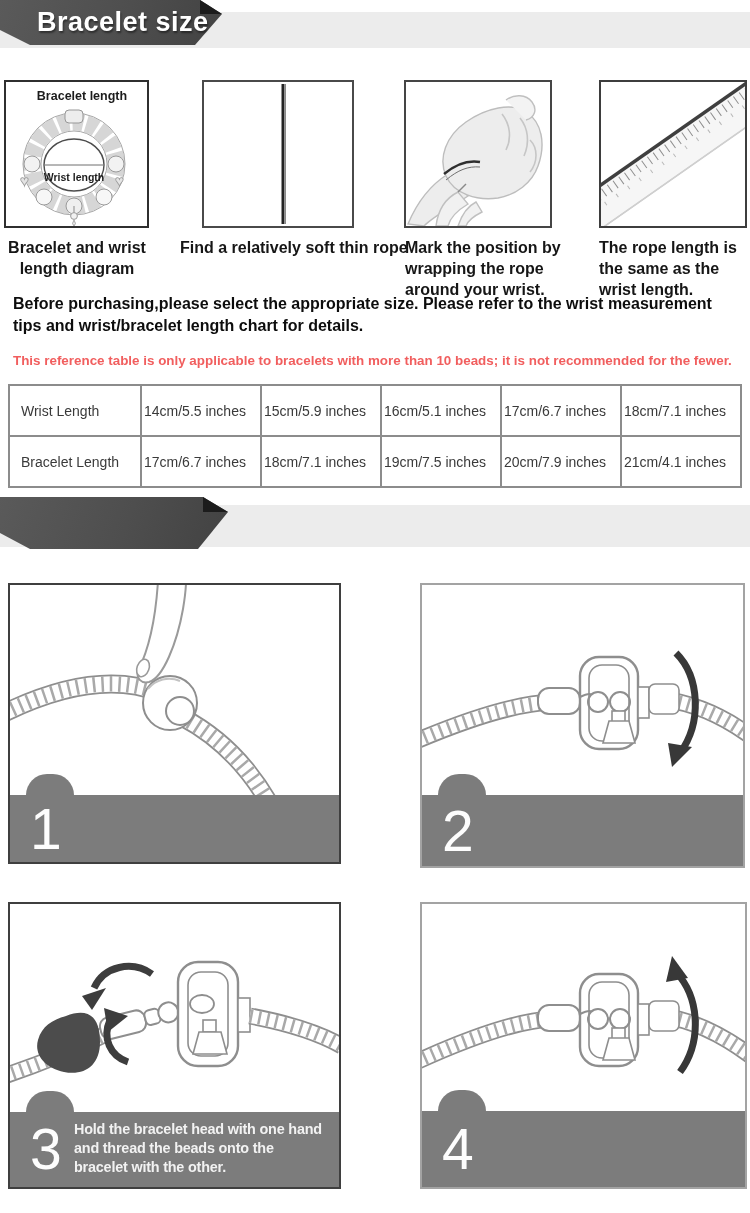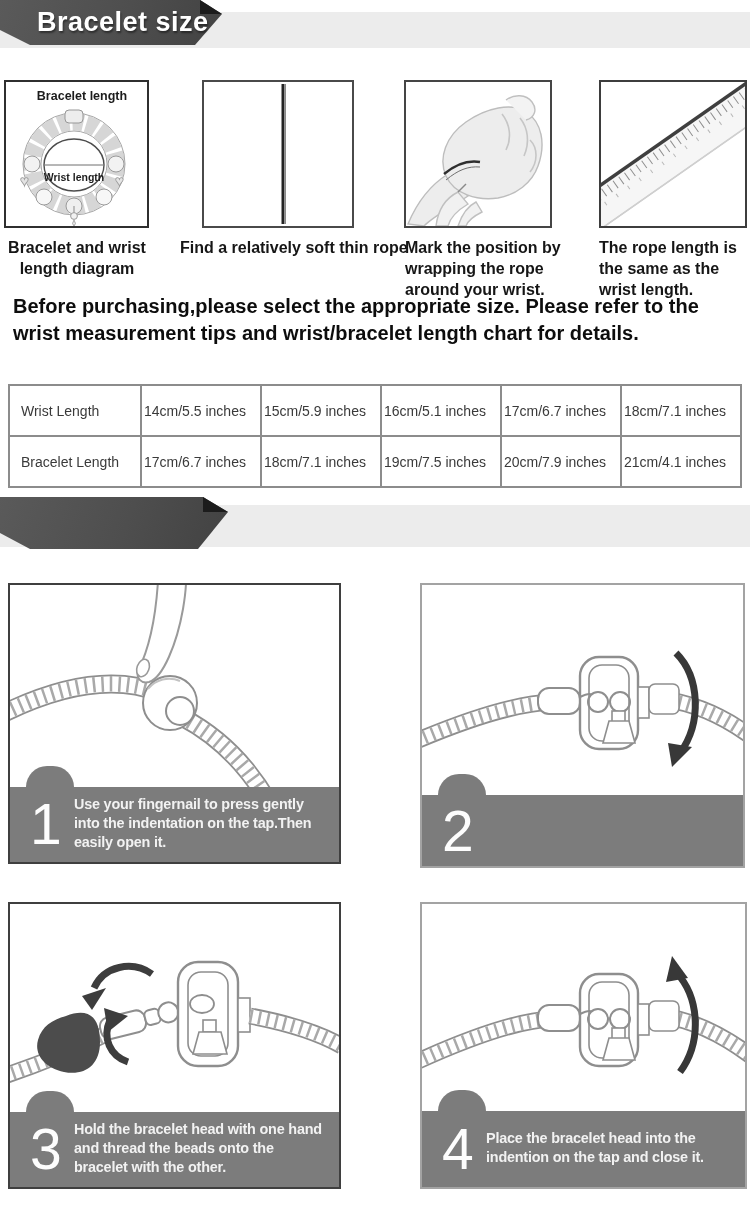--- a/index.html
+++ b/index.html
@@ -45,21 +45,21 @@
   #tp4{left:599px;width:148px;border:2px solid #3d3d3d;}
   .tpanel svg{display:block;width:100%;height:100%;}
 
   .tcap{position:absolute;top:237px;font-size:16px;font-weight:bold;color:var(--ink);line-height:1.32;}
   #tc1{left:4px;width:146px;text-align:center;}
   #tc2{left:180px;width:196px;text-align:left;white-space:nowrap;}
   #tc3{left:405px;width:164px;}
   #tc4{left:599px;width:155px;}
 
   
-  #note-bold{position:absolute;top:293px;left:13px;width:726px;font-size:20px;font-weight:bold;color:#0d0d0d;line-height:1.35;}
+  #note-bold{position:absolute;top:293px;left:13px;width:726px;font-size:16px;font-weight:bold;color:#0d0d0d;line-height:1.35;}
   #note-warning{position:absolute;top:353px;left:13px;width:730px;font-size:13.4px;font-weight:bold;color:var(--accent-red);white-space:nowrap;}
 
   
   #size-table{position:absolute;top:384px;left:8px;width:734px;border-collapse:collapse;table-layout:fixed;}
   #size-table td{border:2px solid var(--table-border);height:49px;font-size:14px;color:#3a3a3a;padding:0 2px;background:#fff;}
   #size-table td.rowhead{text-align:left;padding-left:11px;width:117px;}
 
   
   .step-panel{position:absolute;background:#fff;box-sizing:border-box;}
   #sp1{left:8px;top:583px;width:333px;height:281px;border:2px solid #3f3f3f;}
@@ -147,20 +147,21 @@
       </g>
     </svg>
   </div>
 
   <div class="tcap" id="tc1">Bracelet and wrist length diagram</div>
   <div class="tcap" id="tc2">Find a relatively soft thin rope</div>
   <div class="tcap" id="tc3">Mark the position by wrapping the rope around your wrist.</div>
   <div class="tcap" id="tc4">The rope length is the same as the wrist length.</div>
 
   <div id="note-bold">Before purchasing,please select the appropriate size. Please refer to the wrist measurement tips and wrist/bracelet length chart for details.</div>
+  <div id="note-warning">This reference table is only applicable to bracelets with more than 10 beads; it is not recommended for the fewer.</div>
 
   <table id="size-table">
     <tbody>
       <tr>
         <td class="rowhead">Wrist Length</td>
         <td>14cm/5.5 inches</td>
         <td>15cm/5.9 inches</td>
         <td>16cm/5.1 inches</td>
         <td>17cm/6.7 inches</td>
         <td>18cm/7.1 inches</td>
@@ -194,21 +195,20 @@
       <path d="M 172 132 C 210 152 238 182 258 216" fill="none" stroke="#a9a9a9" stroke-width="15.5" stroke-dasharray="2.5 6"></path>
       <circle cx="160" cy="118" r="27" fill="#ffffff" stroke="#8e8e8e" stroke-width="2"></circle>
       <circle cx="170" cy="126" r="14" fill="#ffffff" stroke="#8e8e8e" stroke-width="2"></circle>
       <path d="M 138 104 A 27 27 0 0 1 170 96" fill="none" stroke="#c2c2c2" stroke-width="2"></path>
       <path d="M 148 -4 C 146 28 140 62 128 86 C 126 93 131 99 139 97 C 153 93 167 58 173 24 C 175 12 176 2 176 -4 Z" fill="#ffffff" stroke="#9a9a9a" stroke-width="2"></path>
       <ellipse cx="133" cy="83" rx="6" ry="9" transform="rotate(20 133 83)" fill="#ffffff" stroke="#9a9a9a" stroke-width="1.6"></ellipse>
     </svg>
     <div class="step-caption">
       <div class="bump"></div>
       <div class="step-num">1</div>
-      <div class="step-text">Use your fingernail to press gently into the indentation on the tap.Then easily open it.</div>
     </div>
   </div>
 
   <div class="step-panel" id="sp2">
     <svg class="step-art" viewBox="0 0 321 212" height="212">
       <path d="M -6 156 C 60 128 104 118 130 117" fill="none" stroke="#8e8e8e" stroke-width="17"></path>
       <path d="M -6 156 C 60 128 104 118 130 117" fill="none" stroke="#ffffff" stroke-width="13.5"></path>
       <path d="M -6 156 C 60 128 104 118 130 117" fill="none" stroke="#a9a9a9" stroke-width="13.5" stroke-dasharray="2.5 6"></path>
       <path d="M 240 114 C 272 118 302 132 327 150" fill="none" stroke="#8e8e8e" stroke-width="17"></path>
       <path d="M 240 114 C 272 118 302 132 327 150" fill="none" stroke="#ffffff" stroke-width="13.5"></path>
@@ -281,17 +281,16 @@
       <rect x="190" y="124" width="13" height="11" fill="#ffffff" stroke="#8e8e8e" stroke-width="1.6"></rect>
       <path d="M 181 156 L 213 156 L 207 134 L 187 134 Z" fill="#ffffff" stroke="#8e8e8e" stroke-width="1.6"></path>
       <rect x="216" y="100" width="11" height="31" fill="#ffffff" stroke="#8e8e8e" stroke-width="1.6"></rect>
       <rect x="227" y="97" width="30" height="30" rx="6" fill="#ffffff" stroke="#8e8e8e" stroke-width="1.6"></rect>
       <path d="M 258 168 C 280 138 278 94 254 68" fill="none" stroke="#383838" stroke-width="7"></path>
       <polygon points="244,78 250,52 266,74" fill="#383838"></polygon>
     </svg>
     <div class="step-caption">
       <div class="bump"></div>
       <div class="step-num">4</div>
-      <div class="step-text">Place the bracelet head into the indention on the tap and close it.</div>
     </div>
   </div>
 
 </div>
 
 </body></html>

